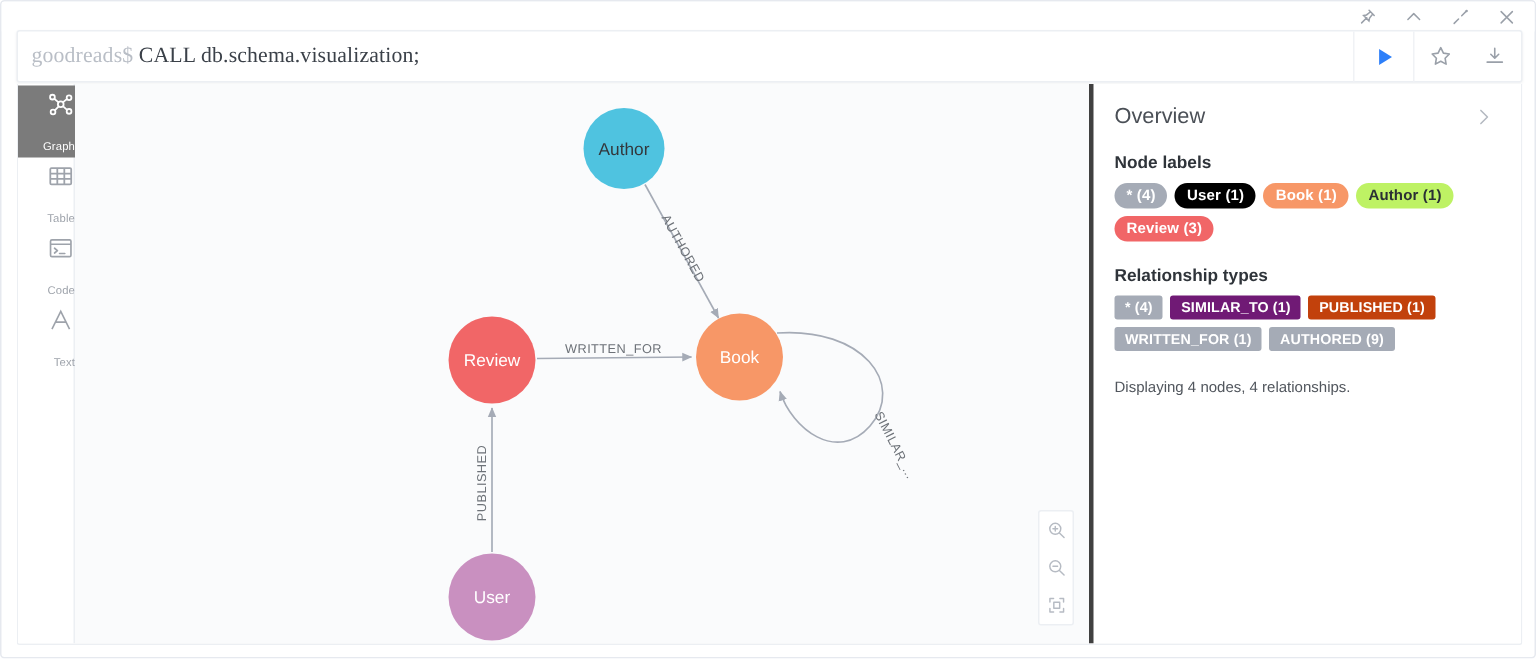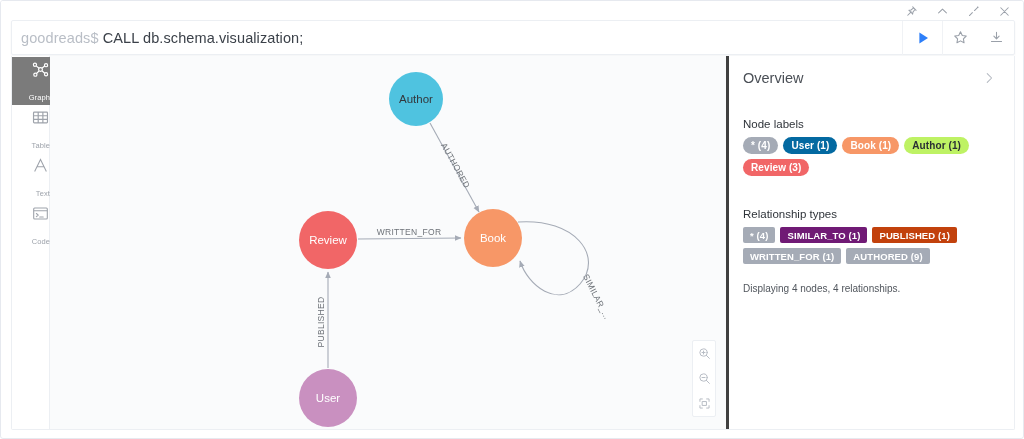--- a/index.html
+++ b/index.html
@@ -41,21 +41,21 @@
     width: 1004px; height: 35px;
     background: #ffffff;
     border: 1px solid #eceff3;
     border-radius: 2px;
     box-shadow: 0 1px 2px rgba(20,30,50,0.05);
     display: flex; align-items: center;
   }
   .editor-text {
     flex: 1;
     padding-left: 9px;
-    font-family: Liberation Sans, sans-serif;
+    font-family: Liberation Serif, serif;
     font-size: 14.5px;
     letter-spacing: 0.1px;
     white-space: nowrap;
     overflow: hidden;
   }
   .prompt-prefix { color: #b9bec6; }
   .cypher-text { color: #3b4149; }
 
   .editor-actions { display: flex; align-items: center; height: 100%; }
   .editor-btn {
@@ -149,22 +149,22 @@
     border-left: 3px solid #404040;
     padding: 14px 16px 10px 14px;
     position: relative;
   }
   .ov-header { display: flex; align-items: flex-start; justify-content: space-between; }
   .ov-title { font-size: 14.5px; color: #4a4f56; font-weight: 400; }
   .ov-collapse { color: #b4b9c1; cursor: pointer; padding: 1px 2px; }
   .ov-collapse svg { display: block; }
 
   .ov-section-title {
-    font-size: 11.5px; font-weight: normal; color: #2f343a;
-    margin-top: 32px; margin-bottom: 7px;
+    font-size: 11.5px; font-weight: bold; color: #2f343a;
+    margin-top: 17px; margin-bottom: 7px;
   }
   .badge-row { display: flex; flex-wrap: wrap; gap: 5px; }
   .badge {
     display: inline-flex; align-items: center;
     height: 17px; padding: 0 8px;
     border-radius: 9px;
     font-size: 10px; font-weight: bold;
     color: #ffffff;
     white-space: nowrap;
     cursor: pointer;
@@ -257,37 +257,37 @@
           <svg width="19" height="19" viewBox="0 0 24 24" fill="none" stroke="currentColor" stroke-width="1.5">
             <rect x="3.2" y="5.2" width="17.6" height="13.6" rx="1"></rect>
             <path d="M3.2 9.8 H20.8 M3.2 14.3 H20.8 M9.1 5.2 V18.8 M15 5.2 V18.8"></path>
           </svg>
         </span>
         <span class="vlabel">Table</span>
       </div>
 
       <div class="view-item">
         <span>
-          <svg width="19" height="19" viewBox="0 0 24 24" fill="none" stroke="currentColor" stroke-width="1.35">
-            <path d="M4.6 19.5 L12 4.5 L19.4 19.5 M7.8 13.6 H16.2"></path>
-          </svg>
-        </span>
-        <span class="vlabel">Text</span>
-      </div>
-
-      <div class="view-item">
-        <span>
           <svg width="19" height="19" viewBox="0 0 24 24" fill="none" stroke="currentColor" stroke-width="1.4">
             <rect x="3.4" y="5" width="17.2" height="14" rx="1.2"></rect>
             <path d="M3.4 8.6 H20.6"></path>
             <path d="M6.8 12 L9.2 14 L6.8 16" stroke-linecap="round" stroke-linejoin="round"></path>
             <path d="M11 16.4 H15.4" stroke-linecap="round"></path>
           </svg>
         </span>
         <span class="vlabel">Code</span>
+      </div>
+
+      <div class="view-item">
+        <span>
+          <svg width="19" height="19" viewBox="0 0 24 24" fill="none" stroke="currentColor" stroke-width="1.35">
+            <path d="M4.6 19.5 L12 4.5 L19.4 19.5 M7.8 13.6 H16.2"></path>
+          </svg>
+        </span>
+        <span class="vlabel">Text</span>
       </div>
     </div>
 
     <div class="canvas">
       <svg class="graph" width="677" height="373" viewBox="0 0 677 373">
         <defs>
           <marker id="arrowhead" markerWidth="7" markerHeight="7" refX="5.6" refY="3" orient="auto">
             <path d="M0,0.4 L6,3 L0,5.6 Z" class="rel-head"></path>
           </marker>
         </defs>
@@ -358,21 +358,21 @@
         <div class="ov-collapse">
           <svg width="14" height="14" viewBox="0 0 16 16" fill="none" stroke="currentColor" stroke-width="1.2" stroke-linecap="round" stroke-linejoin="round">
             <path d="M6 3 L11 8 L6 13"></path>
           </svg>
         </div>
       </div>
 
       <div class="ov-section-title">Node labels</div>
       <div class="badge-row">
         <span class="badge" style="background:#A5ABB6;color:#ffffff">* (4)</span>
-        <span class="badge" style="background:#0369a1;color:#ffffff">User (1)</span>
+        <span class="badge" style="background:#000000;color:#ffffff">User (1)</span>
         <span class="badge" style="background:#F79767;color:#ffffff">Book (1)</span>
         <span class="badge" style="background:#bef264;color:#2a2f34">Author (1)</span>
         <span class="badge" style="background:#F16667;color:#ffffff">Review (3)</span>
       </div>
 
       <div class="ov-section-title">Relationship types</div>
       <div class="badge-row">
         <span class="badge rel" style="background:#A5ABB6;color:#ffffff">* (4)</span>
         <span class="badge rel" style="background:#701a75;color:#ffffff">SIMILAR_TO (1)</span>
         <span class="badge rel" style="background:#c2410c;color:#ffffff">PUBLISHED (1)</span>

